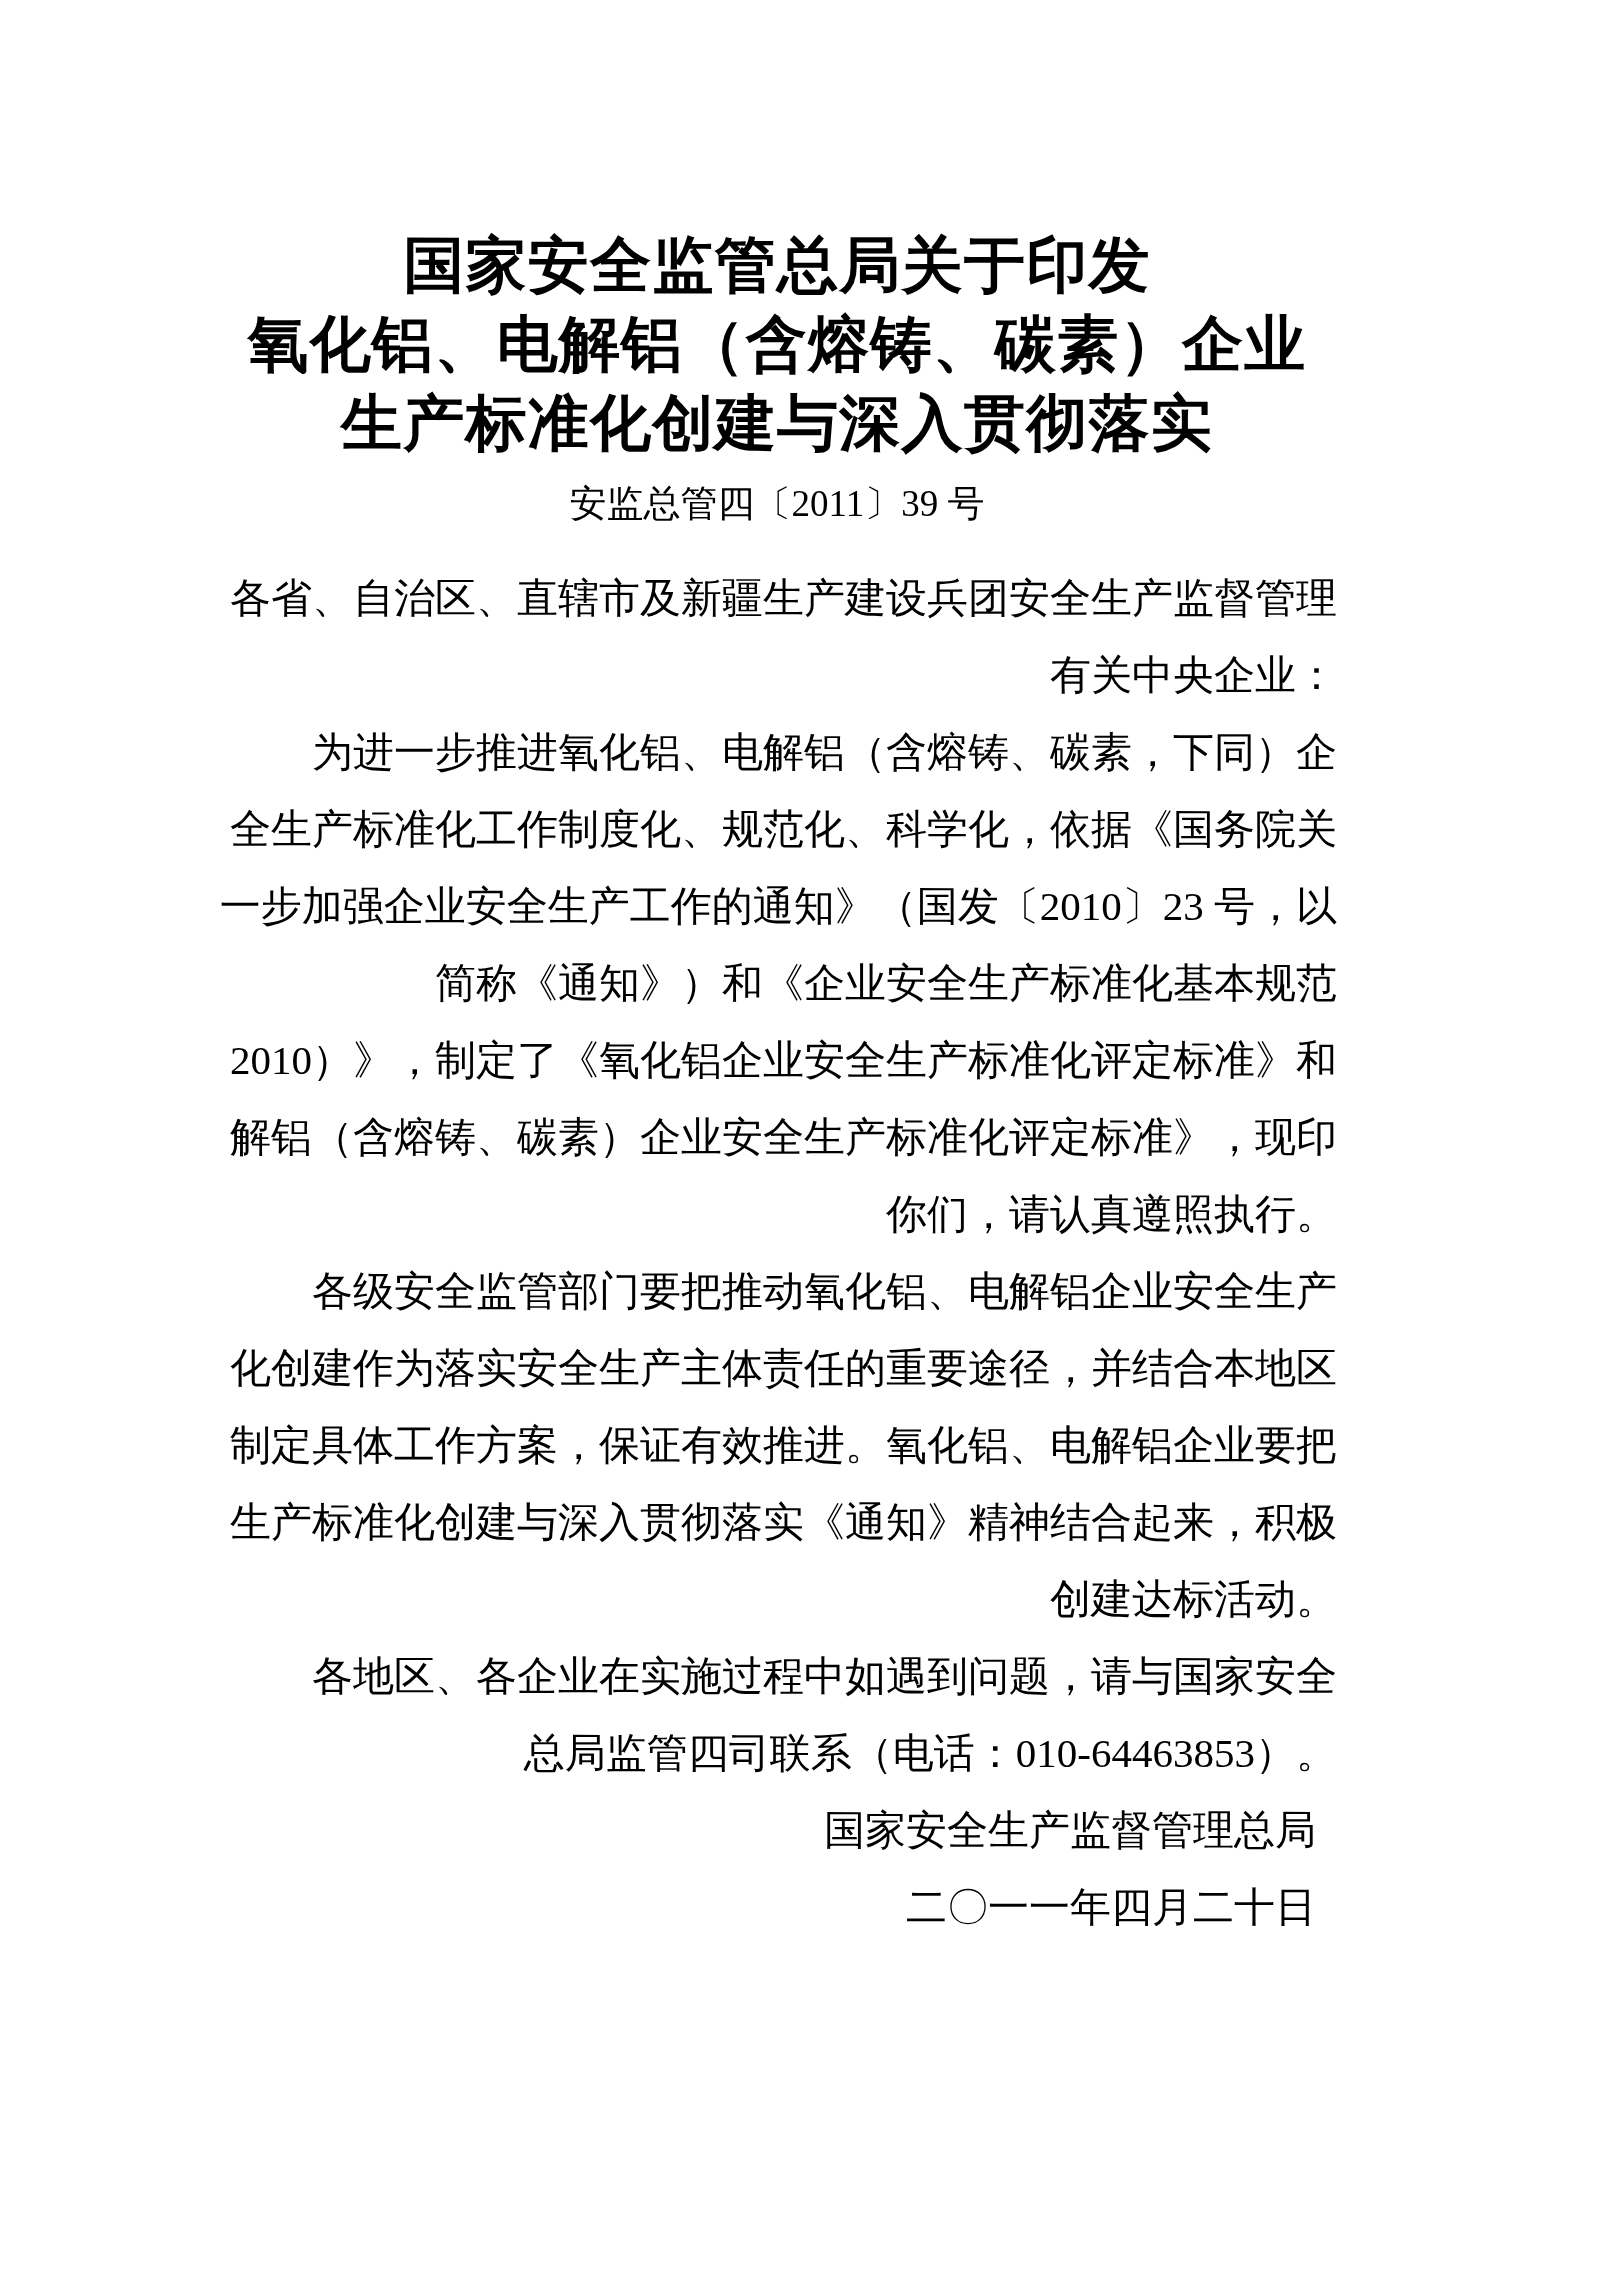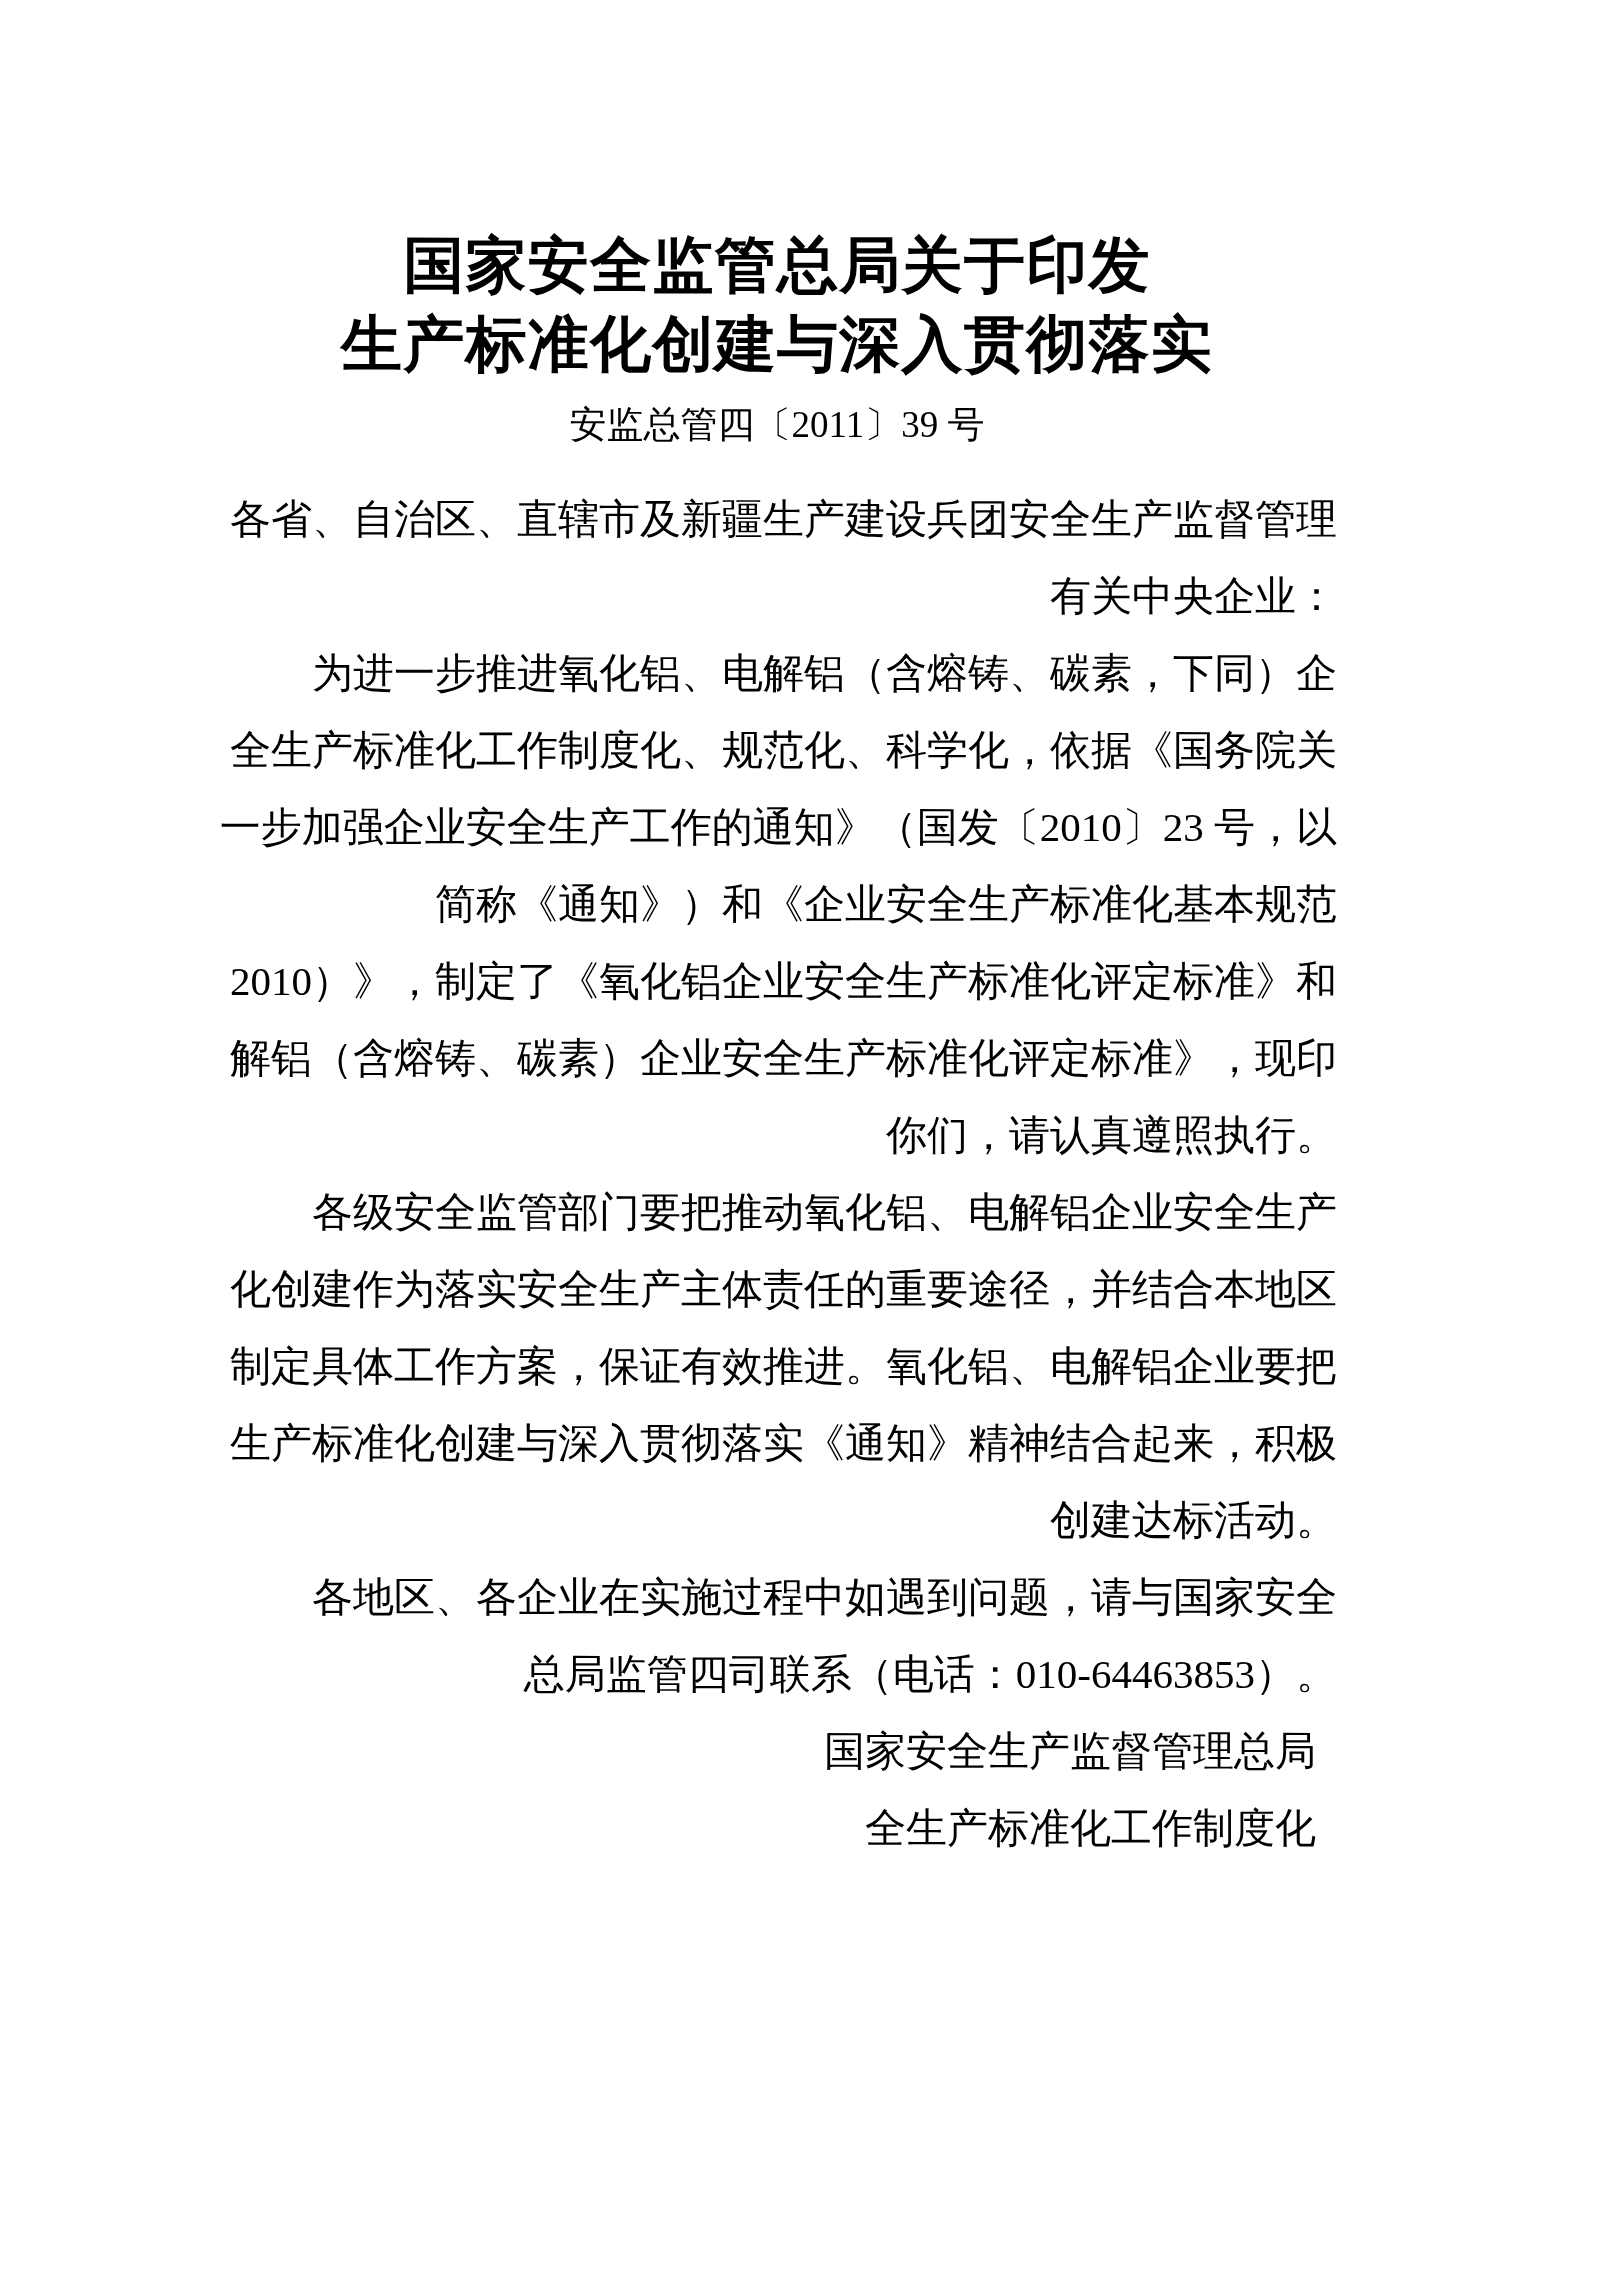--- a/index.html
+++ b/index.html
@@ -51,27 +51,28 @@
     }
   </style>
 </head>
 <body>
 
 <div class="page">
   <div class="content">
 
     <div class="title-block">
       <div class="title-line">国家安全监管总局关于印发</div>
+      <div class="title-line">氧化铝、电解铝（含熔铸、碳素）企业</div>
       <div class="title-line">生产标准化创建与深入贯彻落实</div>
     </div>
 
     <div class="doc-number">安监总管四〔2011〕39 号</div>
 
     <div class="body-block" id="body-block"><div class="body-line">各省、自治区、直辖市及新疆生产建设兵团安全生产监督管理局，</div><div class="body-line">有关中央企业：</div><div class="body-line">　　为进一步推进氧化铝、电解铝（含熔铸、碳素，下同）企业安</div><div class="body-line">全生产标准化工作制度化、规范化、科学化，依据《国务院关于进</div><div class="body-line">一步加强企业安全生产工作的通知》（国发〔2010〕23 号，以下</div><div class="body-line">简称《通知》）和《企业安全生产标准化基本规范（AQ/T9006-</div><div class="body-line">2010）》，制定了《氧化铝企业安全生产标准化评定标准》和《电</div><div class="body-line">解铝（含熔铸、碳素）企业安全生产标准化评定标准》，现印发给</div><div class="body-line">你们，请认真遵照执行。</div><div class="body-line">　　各级安全监管部门要把推动氧化铝、电解铝企业安全生产标准</div><div class="body-line">化创建作为落实安全生产主体责任的重要途径，并结合本地区实际</div><div class="body-line">制定具体工作方案，保证有效推进。氧化铝、电解铝企业要把安全</div><div class="body-line">生产标准化创建与深入贯彻落实《通知》精神结合起来，积极开展</div><div class="body-line">创建达标活动。</div><div class="body-line">　　各地区、各企业在实施过程中如遇到问题，请与国家安全监管</div><div class="body-line">总局监管四司联系（电话：010-64463853）。</div></div>
 
     <div class="signature-block">
       <div class="signature-line">国家安全生产监督管理总局</div>
-      <div class="signature-line">全生产标准化工作制度化</div>
+      <div class="signature-line">二〇一一年四月二十日</div>
     </div>
 
   </div>
 </div>
 
 
 </body></html>

